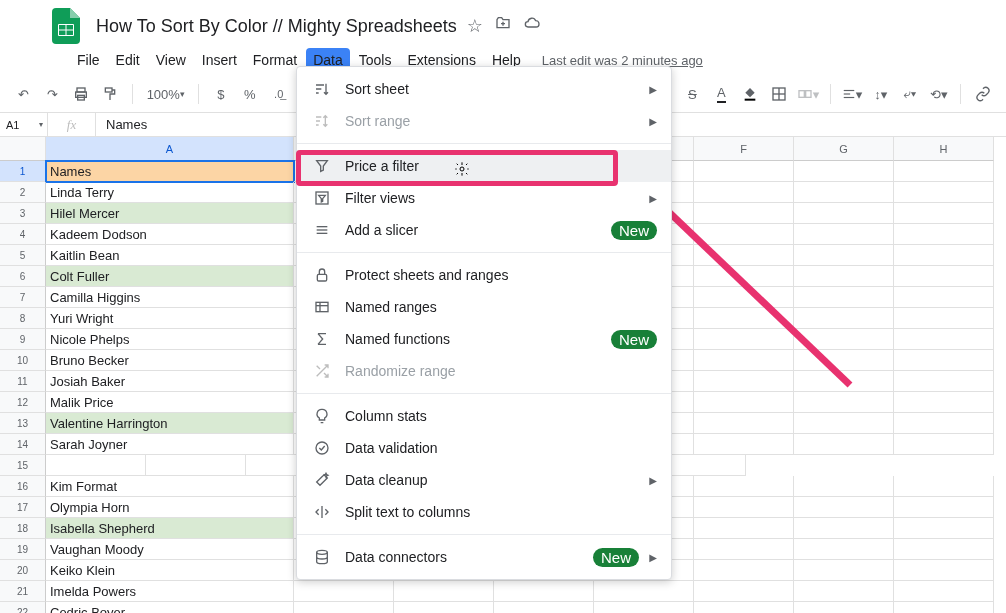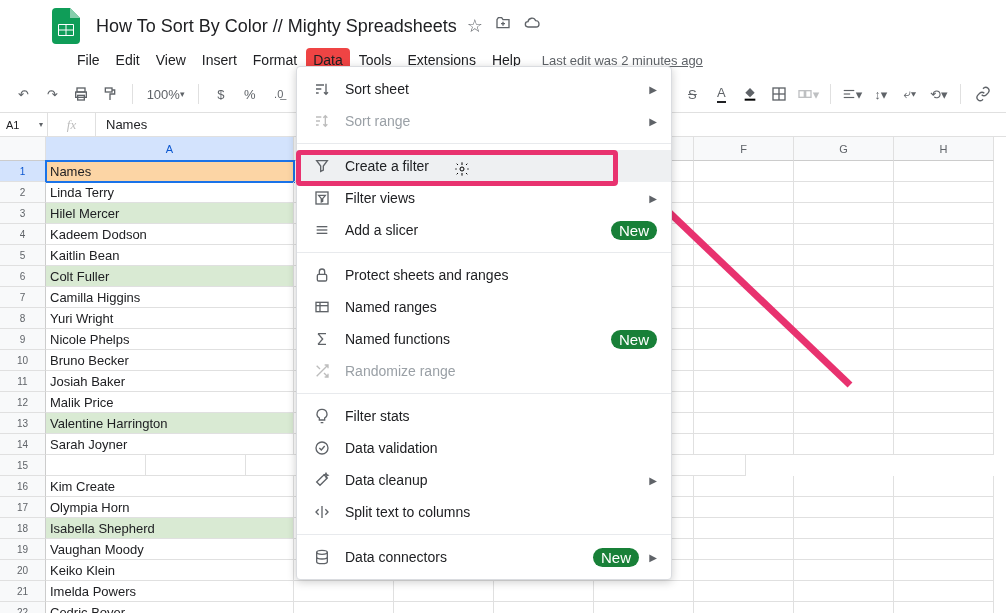--- a/index.html
+++ b/index.html
@@ -5,21 +5,21 @@
 * { margin:0; padding:0; box-sizing:border-box; font-family:Arial,sans-serif; }
 body { background:#fff; color:#202124; font-size:13px; overflow:hidden; width:1006px; height:613px; position:relative; }
 .titlebar { display:flex; align-items:center; padding:8px 12px 0 12px; gap:12px;margin-left:36px; }
 .logo { width:36px; height:36px; display:flex; align-items:center; justify-content:center; }
 .title-area { flex:1; }
 .doc-title { font-size:18px; color:#202124; display:flex; align-items:center; gap:10px; }
 .title-icons { display:flex; gap:12px; color:#5f6368; }
 .title-icons span { cursor:pointer; }
 .menubar { display:flex; gap:2px; padding:4px 54px 4px 70px; font-size:14px; color:#202124; align-items:center; }
 .menu-item { padding:4px 7px; border-radius:4px; cursor:pointer; }
-.menu-item.active { background:#ef4444; }
+.menu-item.active { background:#3b82f6; }
 .last-edit { color:#5f6368; text-decoration:underline; margin-left:12px; font-size:13px; }
 .toolbar { display:flex; align-items:center; gap:6px; padding:6px 12px; border-bottom:1px solid #e0e0e0; color:#5f6368; font-size:13px; }
 .tb-btn { width:24px; height:24px; display:flex; align-items:center; justify-content:center; cursor:pointer; border-radius:2px; }
 .tb-sep { width:1px; height:20px; background:#e0e0e0; margin:0 4px; }
 .zoom { display:flex; align-items:center; gap:0; padding:0 4px; }
 .namebox-row { display:flex; align-items:center; border-bottom:1px solid #e0e0e0; height:24px; }
 .namebox { width:48px; padding:0 6px; font-size:11px; border-right:1px solid #e0e0e0; height:100%; display:flex; align-items:center; position:relative; }
 .namebox::after { content:"▾"; position:absolute; right:4px; font-size:8px; color:#5f6368; }
 .fx-cell { width:48px; text-align:left; color:#bdbdbd; font-style:italic; font-family:serif; border-right:1px solid #e0e0e0; height:100%; display:flex; align-items:center; justify-content:center; }
 .formula-input { flex:1; padding:0 10px; height:100%; display:flex; align-items:center; }
@@ -350,21 +350,21 @@
           <div class="cell colB"></div>
           <div class="cell colC"></div>
           <div class="cell colD"></div>
           <div class="cell colE"></div>
           <div class="cell colF"></div>
           <div class="cell colG"></div>
           <div class="cell colH"></div>
         </div>
         <div class="cells-row">
           <div class="rowhead">16</div>
-          <div class="cell colA">Kim Create</div>
+          <div class="cell colA">Kim Format</div>
           <div class="cell colB"></div>
           <div class="cell colC"></div>
           <div class="cell colD"></div>
           <div class="cell colE"></div>
           <div class="cell colF"></div>
           <div class="cell colG"></div>
           <div class="cell colH"></div>
         </div>
         <div class="cells-row">
           <div class="rowhead">17</div>
@@ -455,21 +455,21 @@
       <span>Sort range</span>
       <span class="dd-arrow">▶</span>
     </div>
     <div class="dd-sep"></div>
     <div class="dd-item highlighted">
       <span class="dd-icon">
         <svg width="16" height="16" viewBox="0 0 24 24" fill="none" stroke="currentColor" stroke-width="2">
           <path d="M4 4h16l-6 8v6l-4 2v-8z"></path>
         </svg>
       </span>
-      <span>Create a filter</span>
+      <span>Price a filter</span>
     </div>
     <div class="dd-item">
       <span class="dd-icon">
         <svg width="16" height="16" viewBox="0 0 24 24" fill="none" stroke="currentColor" stroke-width="2">
           <rect x="3" y="3" width="18" height="18"></rect>
           <path d="M7 8h10l-4 5v4l-2 1v-5z"></path>
         </svg>
       </span>
       <span>Filter views</span>
       <span class="dd-arrow">▶</span>
@@ -522,21 +522,21 @@
       </span>
       <span>Randomize range</span>
     </div>
     <div class="dd-sep"></div>
     <div class="dd-item">
       <span class="dd-icon">
         <svg width="16" height="16" viewBox="0 0 24 24" fill="none" stroke="currentColor" stroke-width="2">
           <path d="M9 18h6M10 22h4M12 2a7 7 0 0 0-4 13v3h8v-3a7 7 0 0 0-4-13z"></path>
         </svg>
       </span>
-      <span>Filter stats</span>
+      <span>Column stats</span>
     </div>
     <div class="dd-item">
       <span class="dd-icon">
         <svg width="16" height="16" viewBox="0 0 24 24" fill="none" stroke="currentColor" stroke-width="2">
           <circle cx="12" cy="12" r="9"></circle>
           <path d="M8 12l3 3 5-6"></path>
         </svg>
       </span>
       <span>Data validation</span>
     </div>

